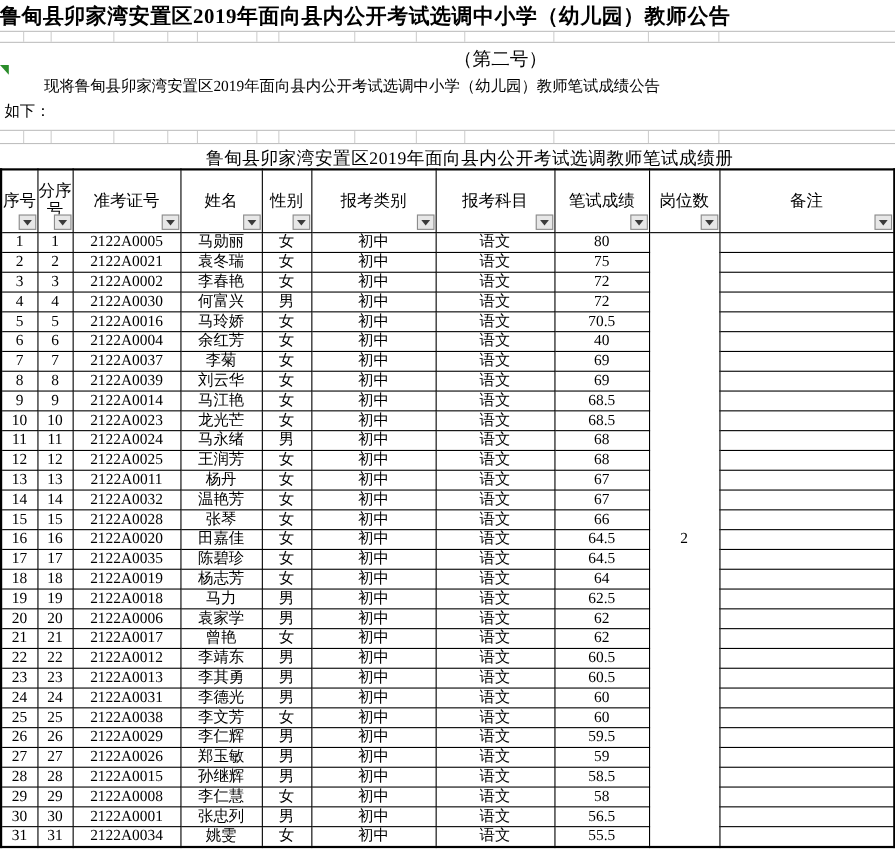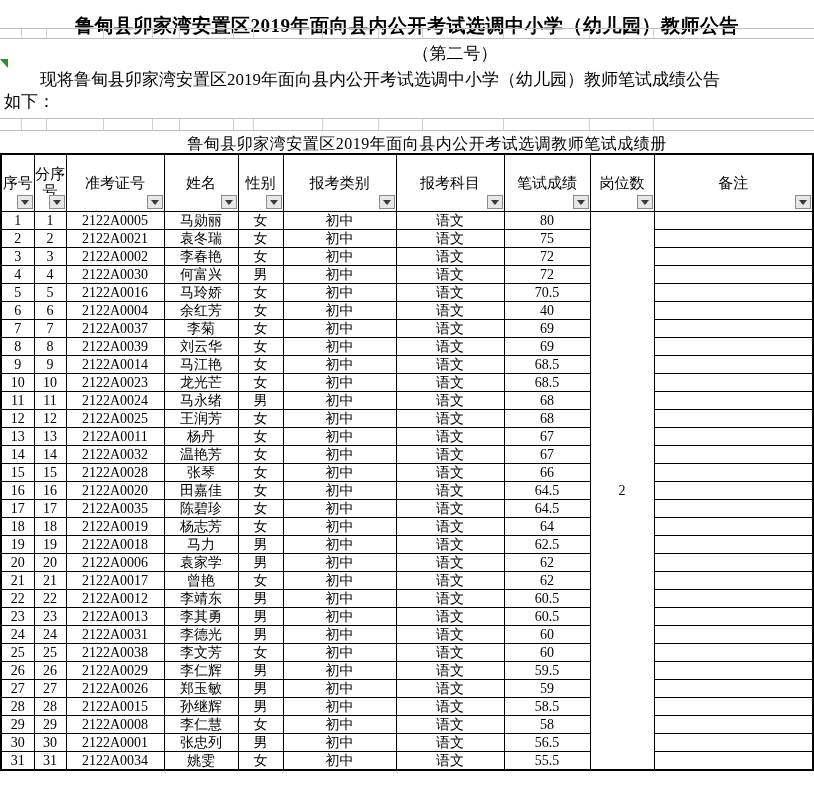--- a/index.html
+++ b/index.html
@@ -2,22 +2,22 @@
 <html><head>
 <meta charset="utf-8">
 <style>
   html,body{margin:0;padding:0;}
   body{
     width:814px;height:786px;overflow:hidden;position:relative;
     background:#ffffff;color:#000;
     font-family:"Liberation Serif","DejaVu Serif",serif;
   }
   .main-title{
-    position:absolute;top:13px;left:0;width:814px;
-    text-align:center;font-size:19px;font-weight:bold;letter-spacing:0.5px;
+    position:absolute;top:2px;left:0;width:814px;
+    font-size:19px;font-weight:bold;letter-spacing:0.5px;
     white-space:nowrap;
   }
   .grid-strip{
     position:absolute;left:0;width:814px;
     border-top:1px solid #bfbfbf;border-bottom:1px solid #bfbfbf;
     box-sizing:border-box;
   }
   .grid-strip .vline{
     position:absolute;top:0;bottom:0;width:1px;background:#cfcfcf;
   }
@@ -28,21 +28,21 @@
     text-align:center;font-size:17px;margin-left:48px;
   }
   .green-flag{
     position:absolute;left:0;top:59px;width:0;height:0;
     border-top:9px solid transparent;
     border-left:8px solid #2a8c2a;
     transform:rotate(180deg);
   }
   .intro{
     position:absolute;top:69px;left:4px;width:806px;
-    font-size:17px;line-height:22px;
+    font-size:14px;line-height:22px;
   }
   .intro .line1{text-indent:36px;white-space:nowrap;}
   .intro .line2{white-space:nowrap;}
   .table-title{
     position:absolute;top:134px;left:0;width:814px;
     text-align:center;font-size:16px;letter-spacing:0.5px;padding-left:20px;
   }
   table.score{
     position:absolute;top:153px;left:0;
     border-collapse:collapse;table-layout:fixed;

